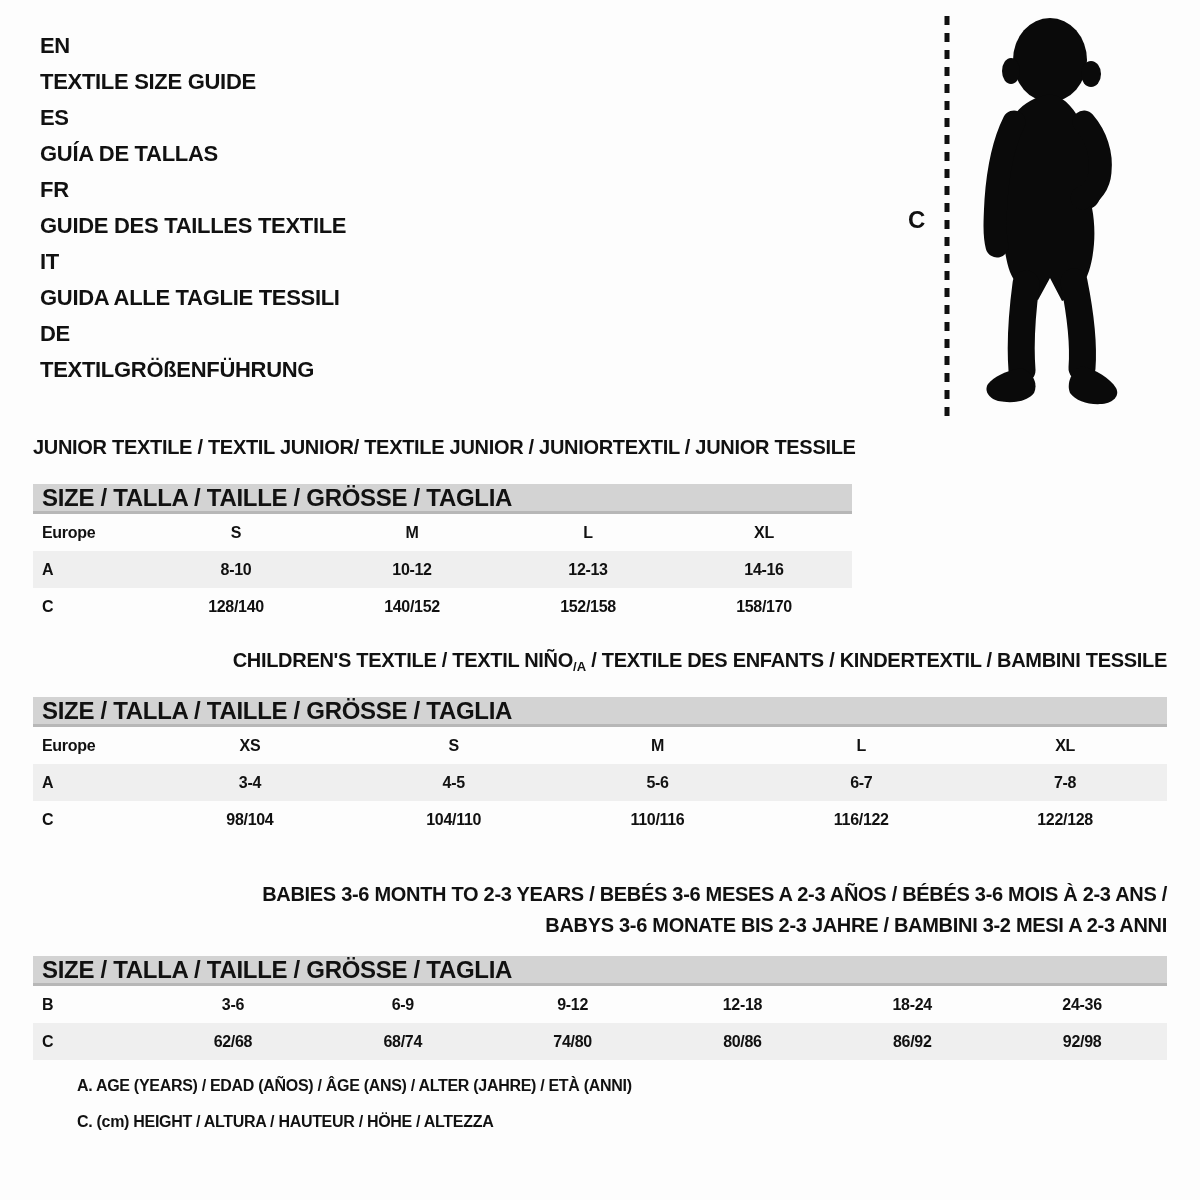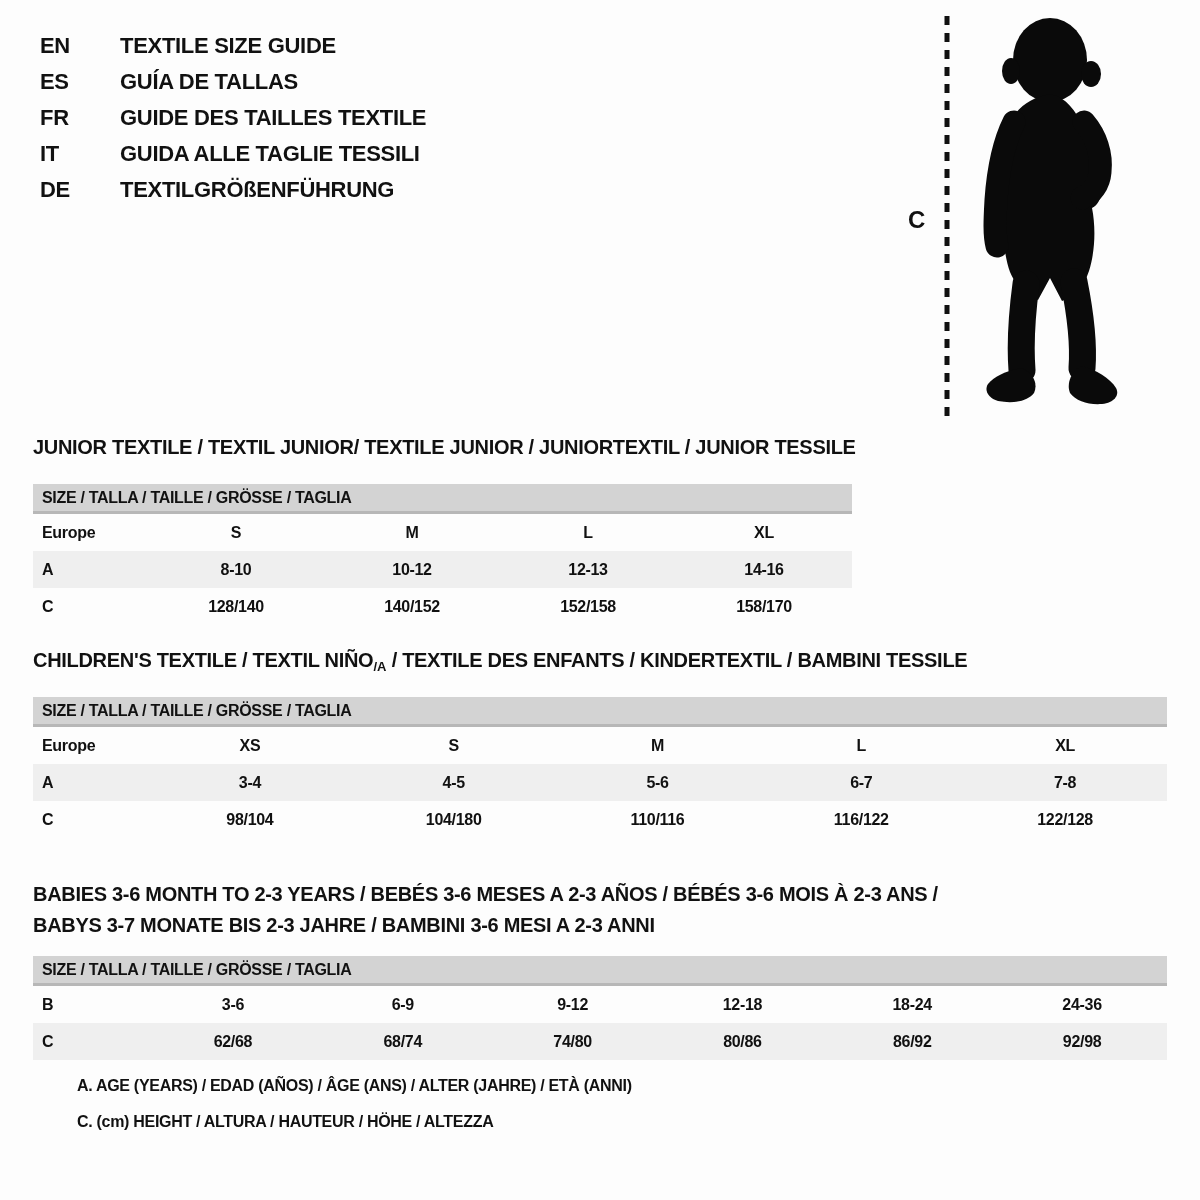--- a/index.html
+++ b/index.html
@@ -9,41 +9,41 @@
     font-family:"Liberation Sans", sans-serif;
     color:#111;
     font-weight:700;
     letter-spacing:-0.3px;
     -webkit-font-smoothing:antialiased;
   }
   .canvas{position:relative;width:1200px;height:1200px;overflow:hidden;}
 
   
   .lang-list{position:absolute;left:40px;top:28px;}
-  .lang-row{display:flex;line-height:36px;font-size:22px;}
+  .lang-row{display:flex;line-height:36px;font-size:22px;flex-direction:column;}
   .lang-code{width:80px;}
   .lang-title{white-space:nowrap;}
 
   
   .measure-label{position:absolute;left:908px;top:206px;font-size:24px;}
   .dash-line{position:absolute;left:944px;top:16px;}
   .silhouette{position:absolute;left:956px;top:12px;}
 
   
   .section{position:absolute;left:33px;}
   #sec-junior{top:437px;width:819px;}
   #sec-children{top:650px;width:1134px;}
   #sec-babies{top:879px;width:1134px;}
-  .sec-title{font-size:20px;line-height:20px;white-space:nowrap;}
+  .sec-title{font-size:20px;line-height:20px;white-space:nowrap;text-align:right;}
   .sec-title .sub{font-size:13px;vertical-align:-4px;letter-spacing:0;}
   .babies-title{line-height:31px;}
   .size-bar{
     height:27px;line-height:27px;
     background:#d3d3d3;border-bottom:3px solid #b7b7b7;
-    padding-left:9px;font-size:16px;box-sizing:content-box;
+    padding-left:9px;font-size:24px;box-sizing:content-box;
   }
   #sec-junior .size-bar{margin-top:27px;}
   #sec-children .size-bar{margin-top:20px;}
   #sec-babies .size-bar{margin-top:15px;}
 
   .trow{display:grid;height:37px;align-items:center;font-size:16px;}
   .cols4{grid-template-columns:115px repeat(4,1fr);}
   .cols5{grid-template-columns:115px repeat(5,1fr);}
   .cols6{grid-template-columns:115px repeat(6,1fr);}
   .trow .cell{text-align:center;white-space:nowrap;}
@@ -152,30 +152,30 @@
       <div class="cell label">A</div>
       <div class="cell">3-4</div>
       <div class="cell">4-5</div>
       <div class="cell">5-6</div>
       <div class="cell">6-7</div>
       <div class="cell">7-8</div>
     </div>
     <div class="trow cols5">
       <div class="cell label">C</div>
       <div class="cell">98/104</div>
-      <div class="cell">104/180</div>
+      <div class="cell">104/110</div>
       <div class="cell">110/116</div>
       <div class="cell">116/122</div>
       <div class="cell">122/128</div>
     </div>
   </div>
 
   <div class="section" id="sec-babies">
     <div class="sec-title babies-title">BABIES 3-6 MONTH TO 2-3 YEARS / BEBÉS 3-6 MESES A 2-3 AÑOS / BÉBÉS 3-6 MOIS À 2-3 ANS /</div>
-    <div class="sec-title babies-title">BABYS 3-7 MONATE BIS 2-3 JAHRE / BAMBINI 3-6 MESI A 2-3 ANNI</div>
+    <div class="sec-title babies-title">BABYS 3-6 MONATE BIS 2-3 JAHRE / BAMBINI 3-2 MESI A 2-3 ANNI</div>
     <div class="size-bar">SIZE / TALLA / TAILLE / GRÖSSE / TAGLIA</div>
     <div class="trow cols6">
       <div class="cell label">B</div>
       <div class="cell">3-6</div>
       <div class="cell">6-9</div>
       <div class="cell">9-12</div>
       <div class="cell">12-18</div>
       <div class="cell">18-24</div>
       <div class="cell">24-36</div>
     </div>

